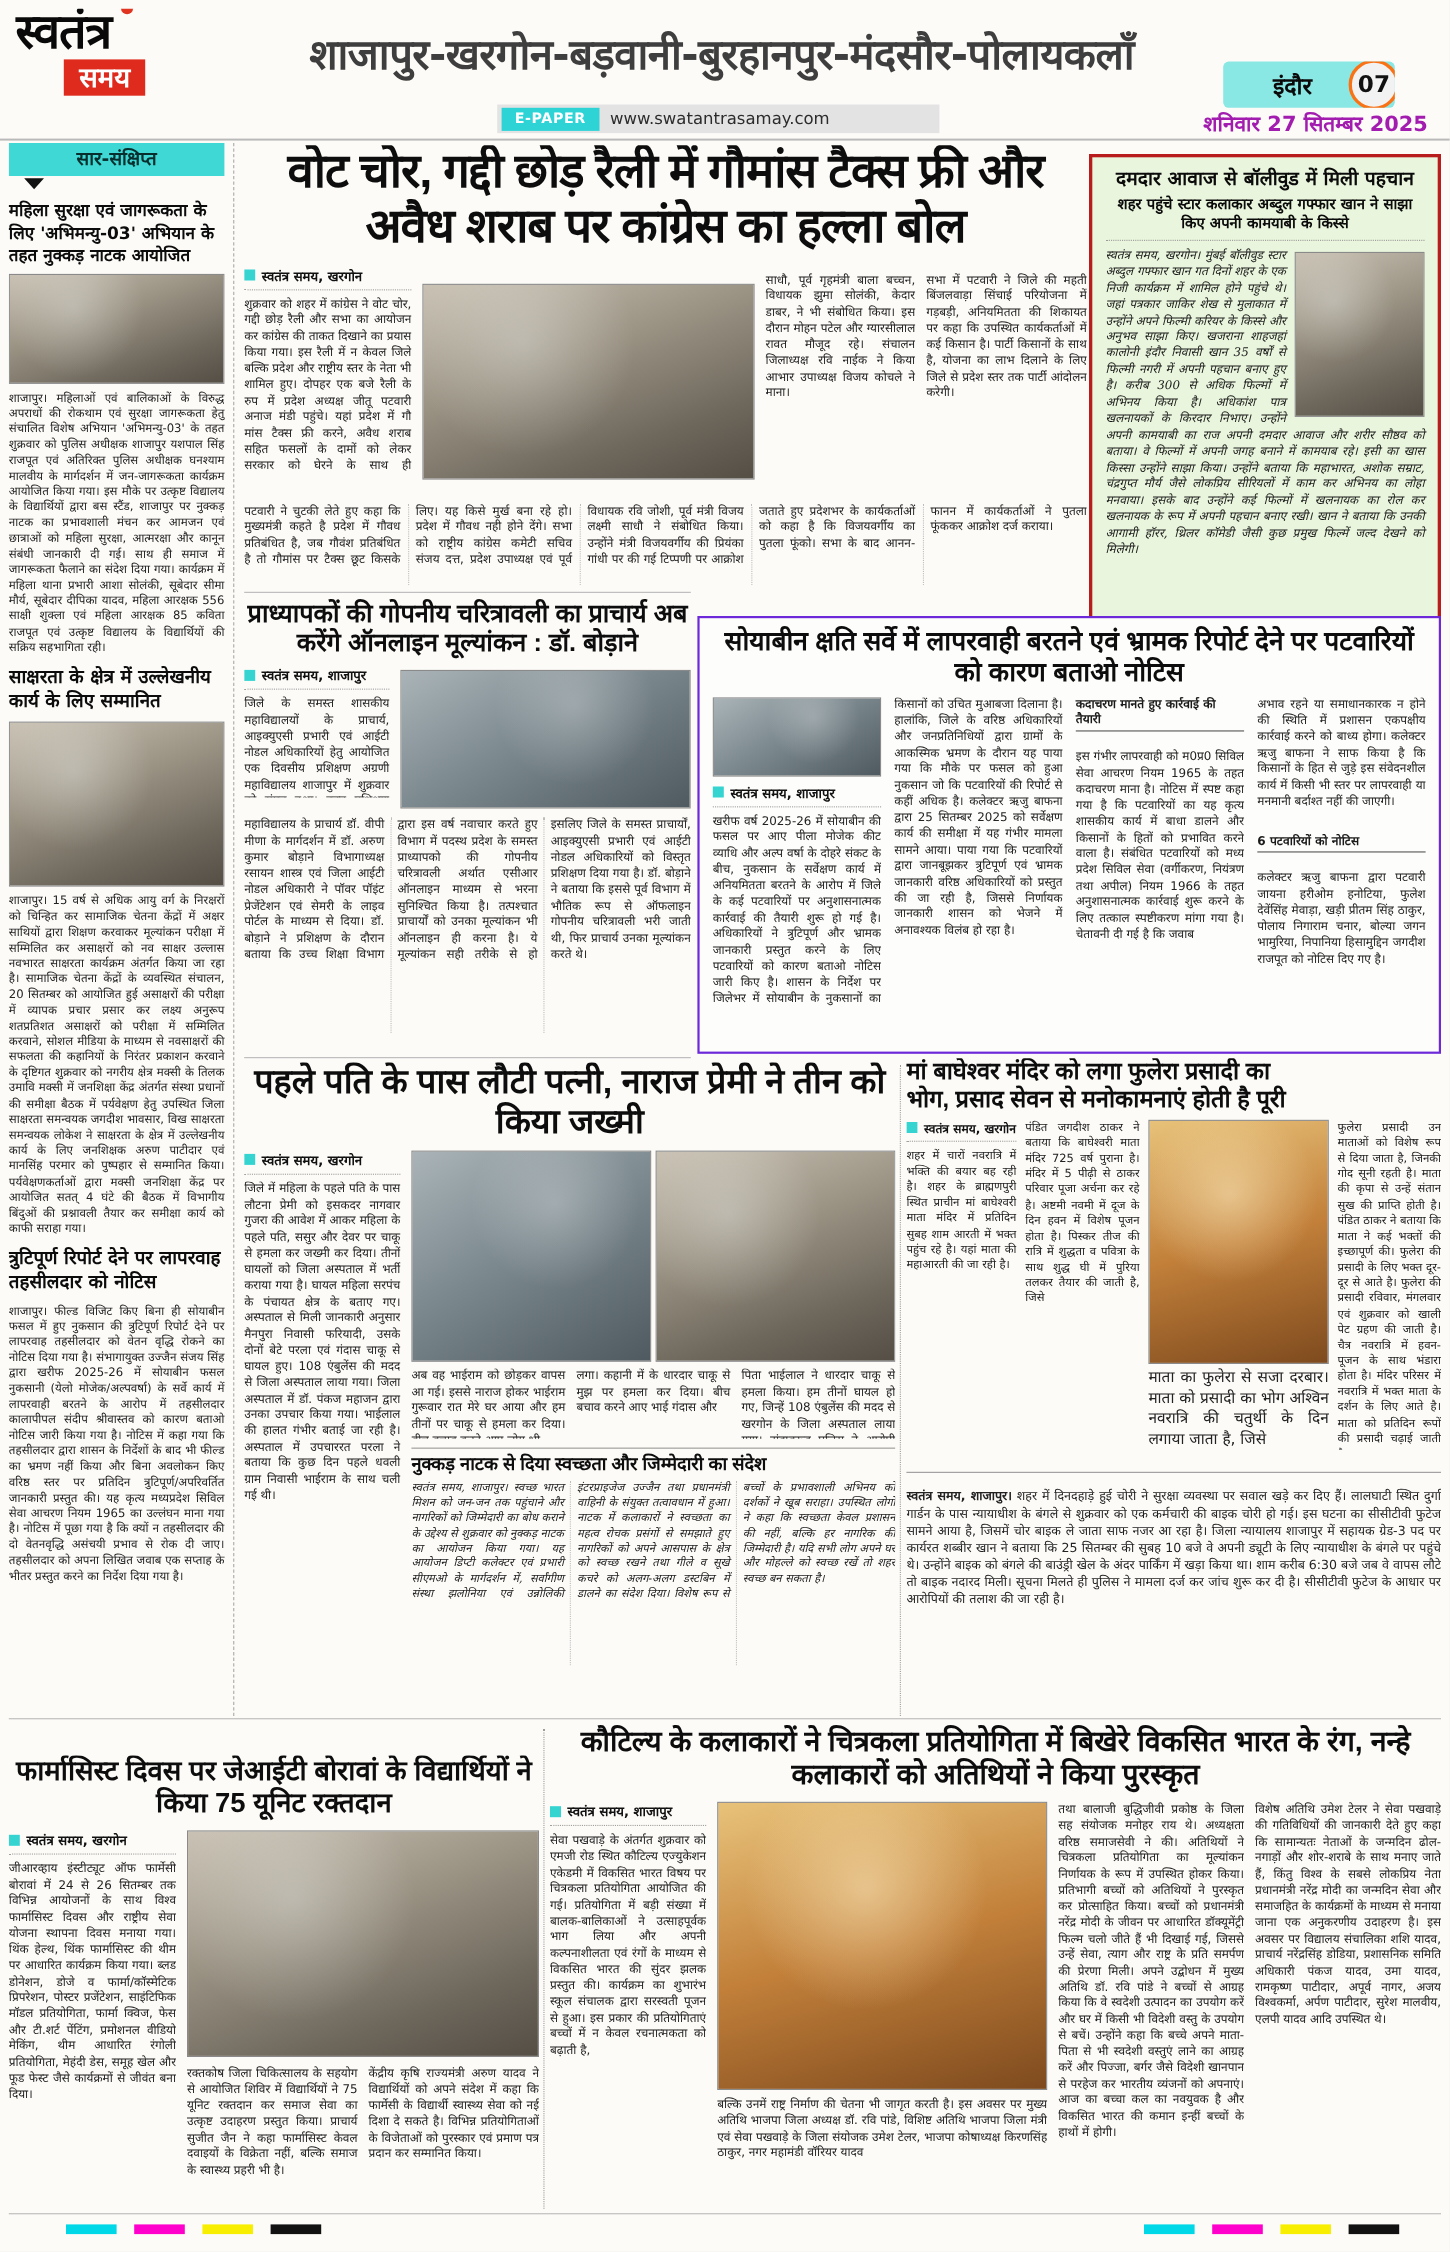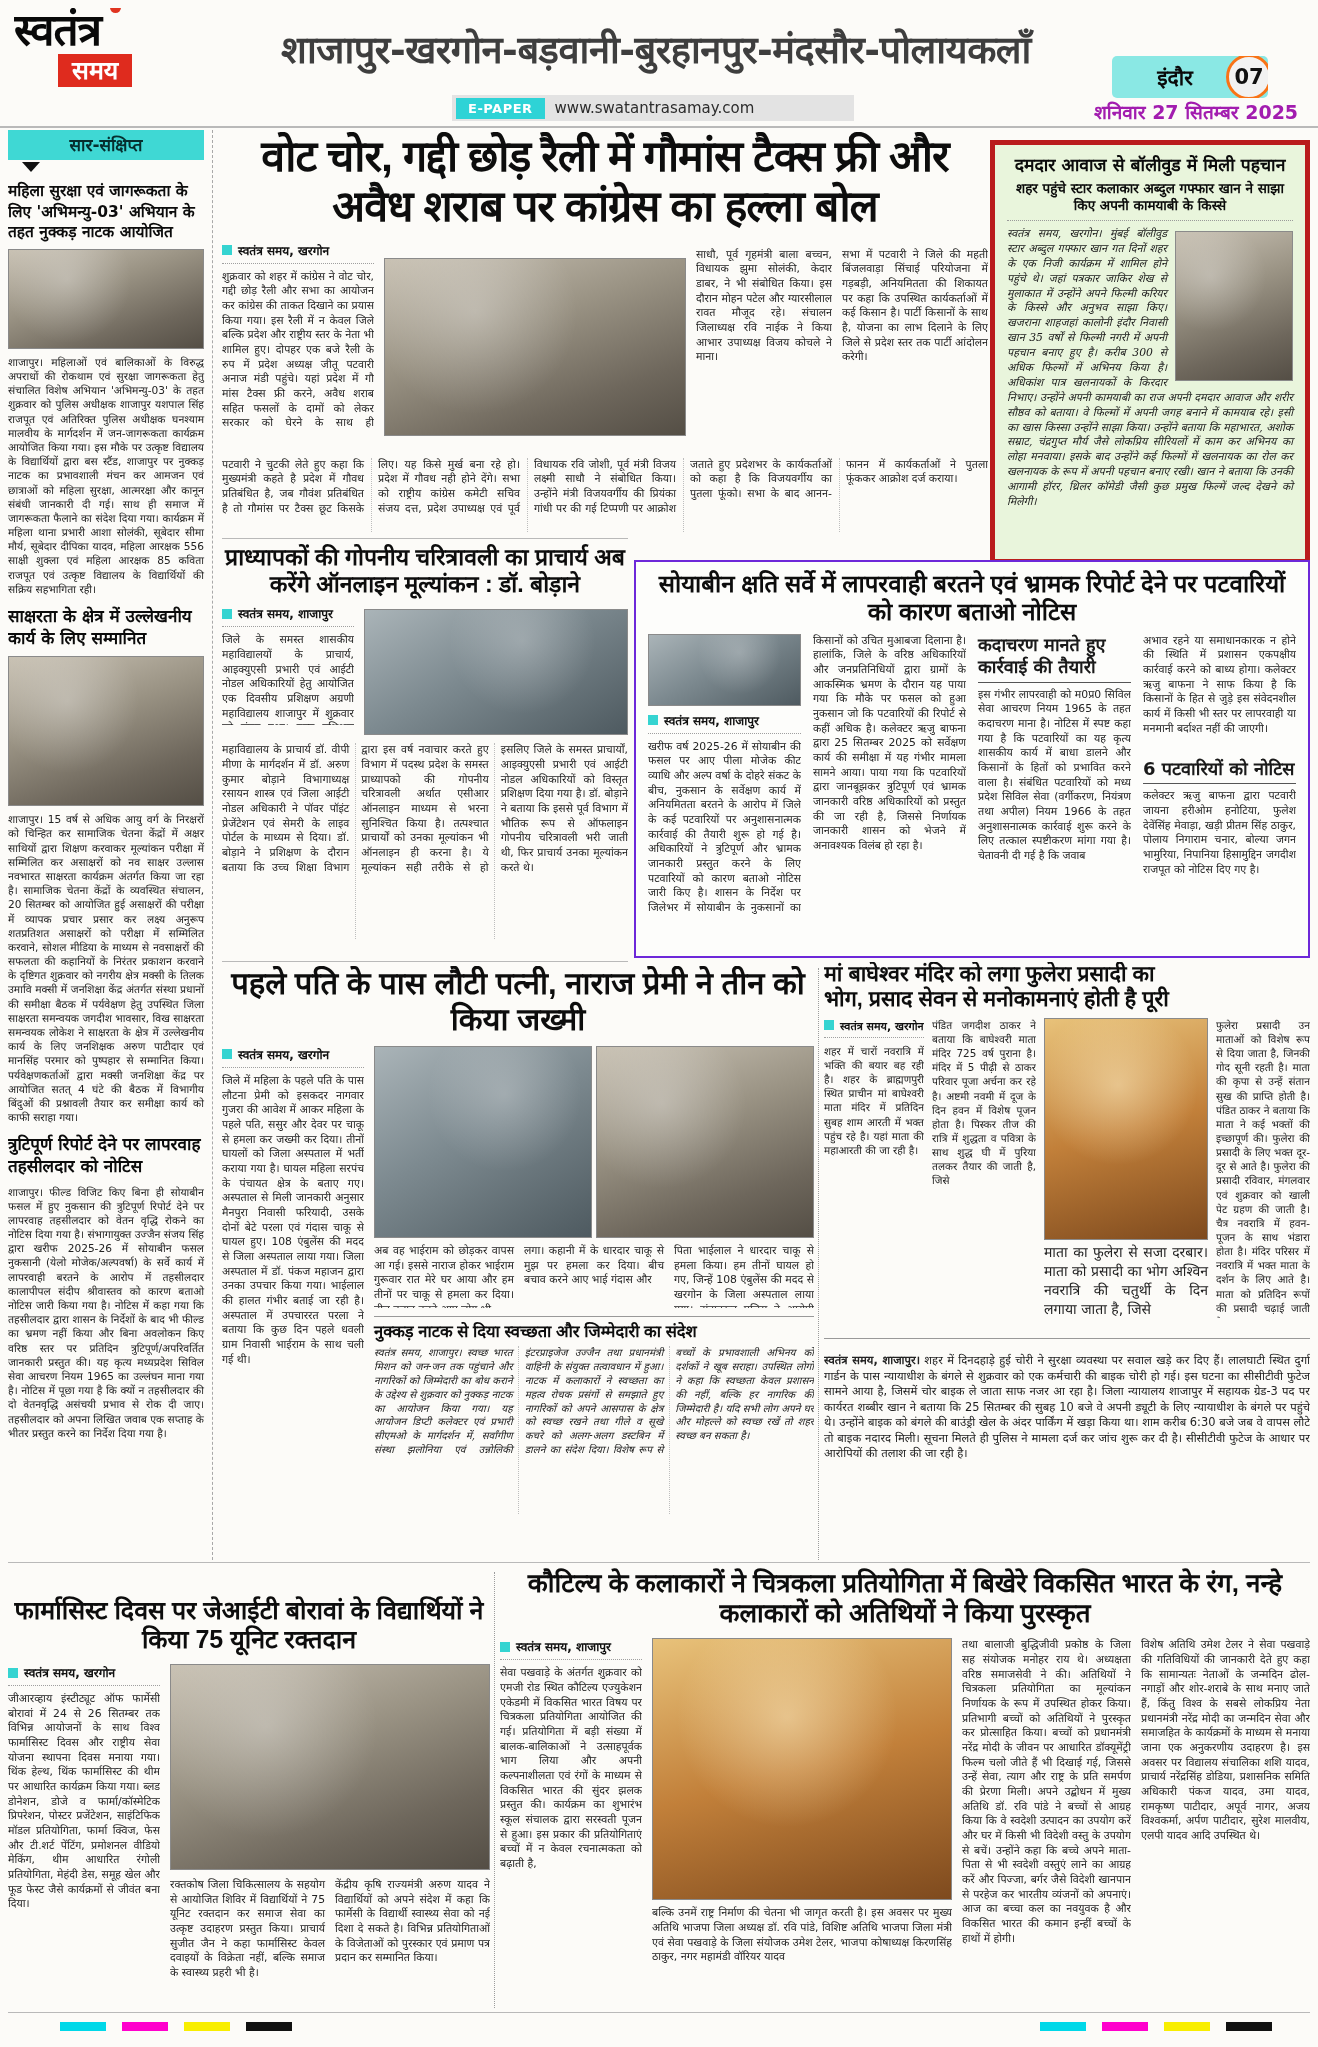--- a/index.html
+++ b/index.html
@@ -21,21 +21,21 @@
   .photo-cool{background:
      radial-gradient(circle at 60% 25%, rgba(255,255,255,.25), transparent 40%),
      linear-gradient(150deg,#aab4b8 0%,#7d8a90 45%,#4e5a60 100%);
      border:1px solid #8a8a8a}
   .byline{display:flex;align-items:center;gap:6px;font-weight:bold;font-size:12px;
           padding-bottom:4px;border-bottom:1px dotted #9f9f9f;margin-bottom:6px;color:#111}
   .bsq{width:10px;height:10px;background:#35d4d1;flex:0 0 auto}
   .cols3{column-count:3;column-gap:12px;column-rule:1px dotted #bdbdbd}
   .cols5{column-count:5;column-gap:14px;column-rule:1px dotted #bdbdbd}
   .italic-serif{font-family:"DejaVu Serif",serif;font-style:italic}
-  .subhead{font-weight:bold;font-size:18px;border-bottom:1px solid #555;padding-bottom:3px;margin-bottom:5px;line-height:1.25}
+  .subhead{font-weight:bold;font-size:11px;border-bottom:1px solid #555;padding-bottom:3px;margin-bottom:16px;line-height:1.25}
   
   .logo-top{font-size:44px;font-weight:900;letter-spacing:-1px;color:#090909;line-height:1;position:relative}
   .logo-dot{position:absolute;left:96px;top:-6px;width:11px;height:11px;border-radius:50%;background:#e03420}
   .logo-bottom{display:inline-block;margin-left:44px;margin-top:2px;background:#df2b1e;color:#fff;
                font-weight:bold;font-size:25px;padding:1px 14px;line-height:1.25}
   .cities{font-size:38px;font-weight:bold;color:#3e3e3e;letter-spacing:-0.5px;white-space:nowrap}
   .badge{background:#8ae8e4;border-radius:5px;display:flex;align-items:center;position:relative}
   .badge .ed{flex:1;text-align:center;font-weight:bold;font-size:21px;color:#0a0a0a;padding-right:30px}
   .badge .pg{position:absolute;right:-4px;top:-2px;width:46px;height:46px;border-radius:50%;
              background:#f2f2f2;border:3px solid #f97316;display:flex;align-items:center;justify-content:center;
@@ -45,21 +45,21 @@
   .strip .eurl{font-size:15px;color:#2c2c2c}
   .issue-date{font-weight:bold;font-size:19px;color:#a21caf;text-align:center}
   
   .sb-title{background:#3fd8d4;color:#062f2e;font-weight:bold;font-size:17px;text-align:center;
             padding:5px 0;line-height:1.2}
   .sb-tri{width:0;height:0;border-left:9px solid transparent;border-right:9px solid transparent;
           border-top:10px solid #111;margin:2px 0 4px 14px}
   .sb-head{font-size:15.5px;font-weight:bold;line-height:1.3;margin:9px 0 7px 0;color:#0c0c0c}
   .sb-body{font-size:10.6px;line-height:1.34;text-align:justify;color:#222}
   
-  .greenbox{background:#e9f5dc;border:5px solid #b91c1c;padding:10px 12px}
+  .greenbox{background:#e9f5dc;border:3px solid #b91c1c;padding:10px 12px}
   .gb-h1{font-size:17.5px;font-weight:bold;text-align:center;line-height:1.25;color:#0b0b0b}
   .gb-h2{font-size:13.5px;font-weight:bold;text-align:center;line-height:1.3;margin-top:3px;color:#0b0b0b;
          padding-bottom:5px;border-bottom:1px dotted #9a9a9a}
   .gb-body{font-size:10.8px;line-height:1.38;text-align:justify;margin-top:6px}
   .gb-photo{float:right;width:118px;height:150px;margin:4px 0 4px 8px}
   
   .regbar{display:flex;gap:16px}
   .regbar span{width:46px;height:9px;display:block}
   .divider{background:#b9b9b9}
 </style>

